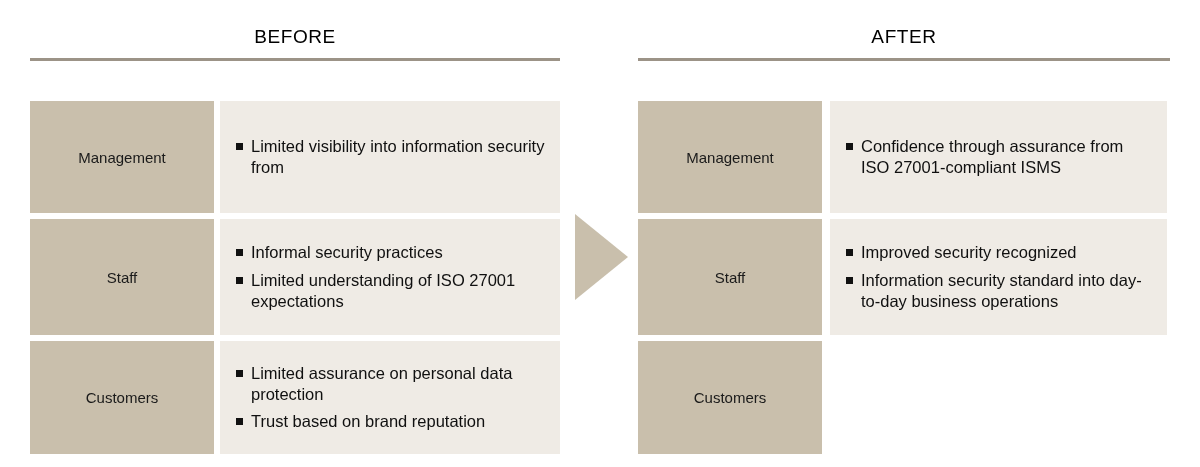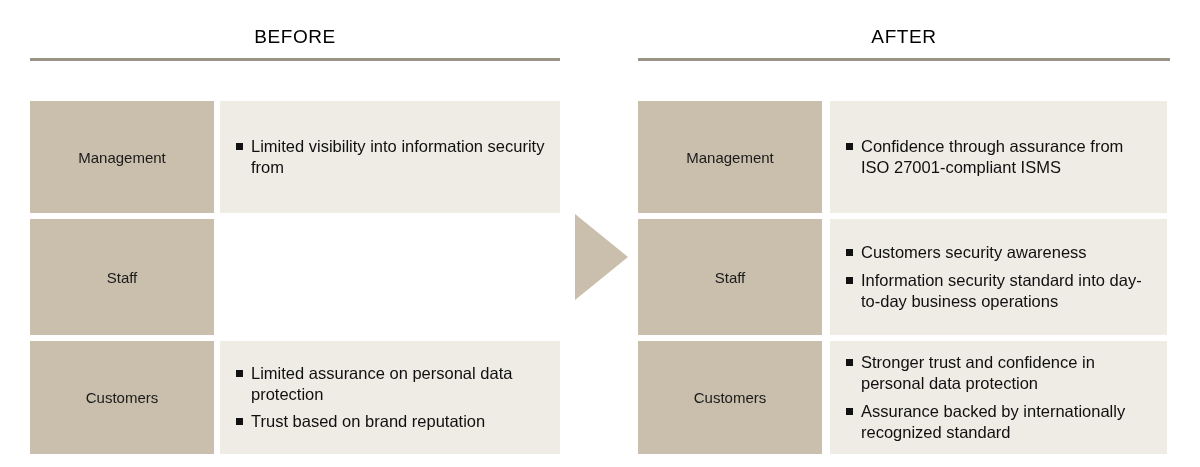--- a/index.html
+++ b/index.html
@@ -148,20 +148,26 @@
         <div class="cell-label">Management</div>
         <div class="cell-body">
           <ul class="bullets">
             <li>Limited visibility into information security from</li>
           </ul>
         </div>
       </div>
 
       <div class="mrow row-h2">
         <div class="cell-label">Staff</div>
+        <div class="cell-body">
+          <ul class="bullets">
+            <li>Informal security practices</li>
+            <li>Limited understanding of ISO 27001 expectations</li>
+          </ul>
+        </div>
       </div>
 
       <div class="mrow row-h3">
         <div class="cell-label">Customers</div>
         <div class="cell-body">
           <ul class="bullets">
             <li>Limited assurance on personal data protection</li>
             <li>Trust based on brand reputation</li>
           </ul>
         </div>
@@ -184,32 +190,26 @@
           <ul class="bullets">
             <li>Confidence through assurance from ISO 27001-compliant ISMS</li>
           </ul>
         </div>
       </div>
 
       <div class="mrow row-h2">
         <div class="cell-label">Staff</div>
         <div class="cell-body">
           <ul class="bullets">
-            <li>Customers security awareness</li>
+            <li>Improved security recognized</li>
             <li>Information security standard into day-to-day business operations</li>
           </ul>
         </div>
       </div>
 
       <div class="mrow row-h3">
         <div class="cell-label">Customers</div>
-        <div class="cell-body">
-          <ul class="bullets">
-            <li>Stronger trust and confidence in personal data protection</li>
-            <li>Assurance backed by internationally recognized standard</li>
-          </ul>
-        </div>
       </div>
 
     </div>
   </div>
 
 </div>
 
 </body></html>

